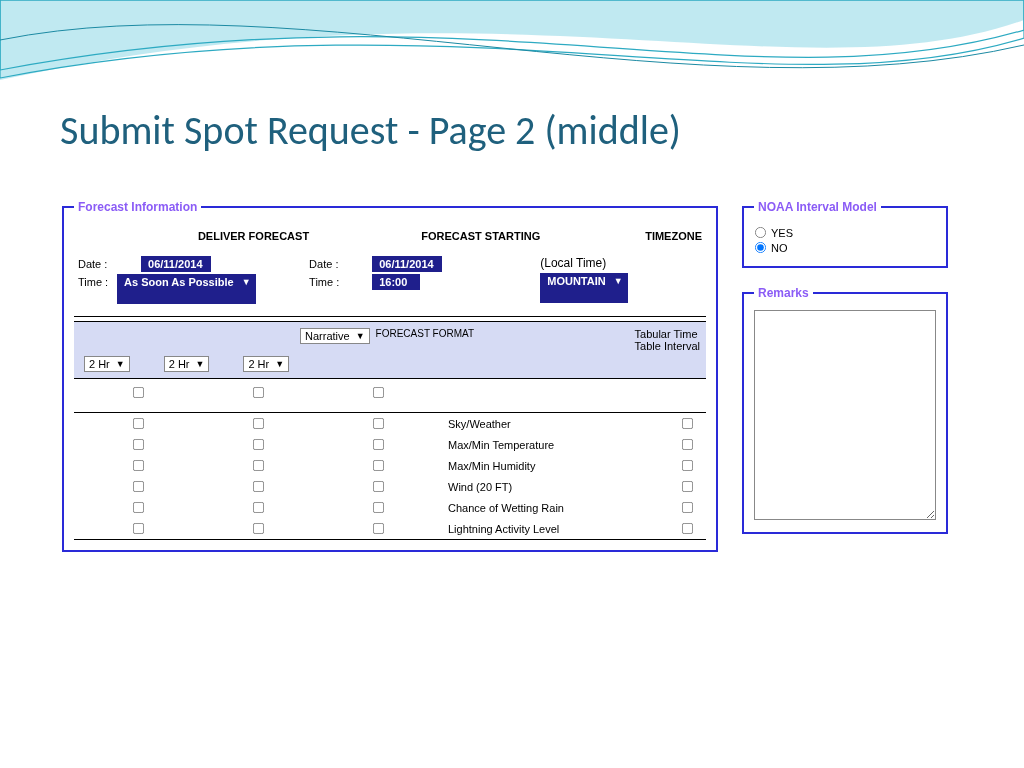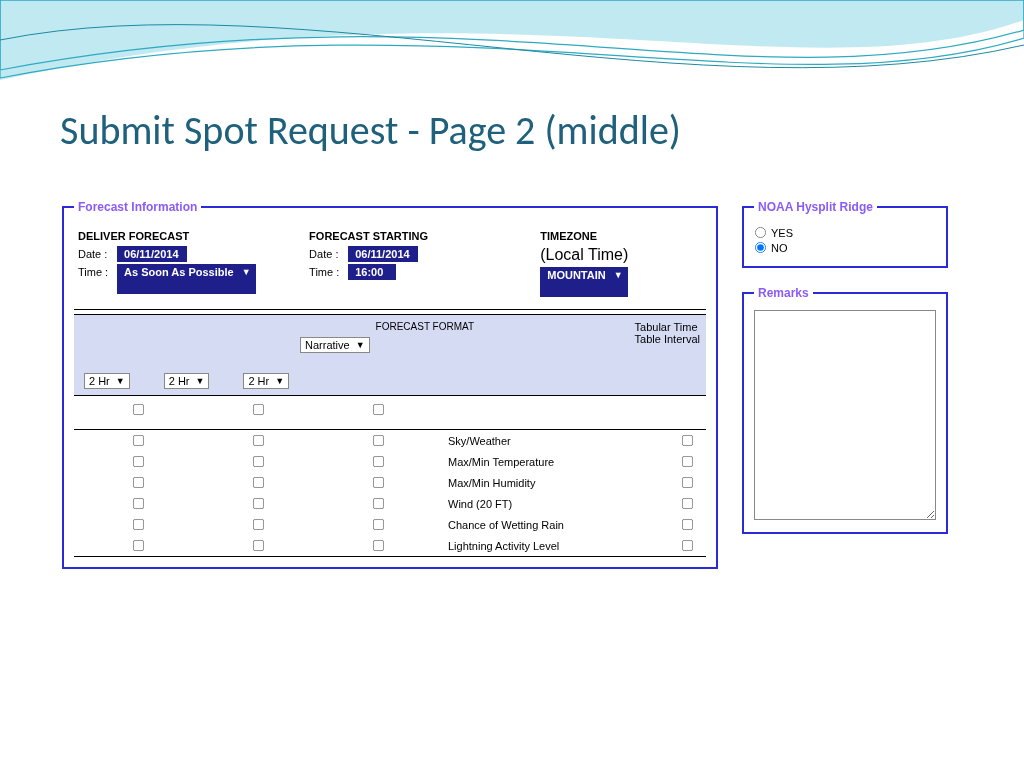--- a/index.html
+++ b/index.html
@@ -49,35 +49,37 @@
   .fc-top {
     display: flex;
     padding: 6px 4px 10px 4px;
     border-bottom: 1px solid #000;
     margin-bottom: 4px;
   }
   .fc-col { flex: 1; }
   .sec-head {
     font-weight: bold;
     font-size: 11px;
-    margin-bottom: 4px;
-  }
-  .sub-note { font-size: 16px; }
+    margin-bottom: 14px;
+    text-align: right;
+  }
+  .sub-note { font-size: 12px; }
   .field-row { margin: 2px 0; font-size: 11px; }
   .field-row span.label { display: inline-block; width: 36px; }
   .val-input {
     display: inline-block;
     background: #1f1f8c;
     color: #fff;
     font-weight: bold;
     padding: 1px 6px;
     font-size: 11px;
     border: 1px solid #1f1f8c;
     min-width: 70px;
     text-align: left;
+    margin-left: 24px;
   }
   .val-select {
     display: inline-flex;
     align-items: center;
     background: #1f1f8c;
     color: #fff;
     font-weight: bold;
     padding: 1px 4px 15px 6px;
     font-size: 11px;
     border: 1px solid #1f1f8c;
@@ -92,21 +94,20 @@
   }
   .format-bar-inner { display: flex; align-items: flex-start; }
   .sel-light {
     display: inline-flex;
     align-items: center;
     background: #fff;
     border: 1px solid #888;
     padding: 1px 4px;
     font-size: 11px;
     gap: 6px;
-    margin-top: 16px;
   }
   .sel-light .arrow { font-size: 9px; }
   .format-label { font-weight: normal; font-size: 10px; margin-left: 6px; }
   .tabular-text { font-size: 11px; margin-left: 30px; }
   .period-row {
     display: flex;
     padding: 6px 4px 2px 4px;
   }
   .pcol { width: 120px; font-weight: bold; font-size: 11px; }
   .check-grid {
@@ -279,21 +280,21 @@
           <div class="cg-cell"><input type="checkbox" style=""></div>
           <div class="cg-label">Lightning Activity Level</div>
           <div class="cg-extra"><input type="checkbox" style=""></div>
         </div>
       </div>
     </fieldset>
   </div>
 
   <div class="right-col">
     <fieldset class="box">
-      <legend>NOAA Hysplit Ridge</legend>
+      <legend>NOAA Interval Model</legend>
       <div class="radio-row">
         <input type="radio" name="hy" style="">
         <span>YES</span>
       </div>
       <div class="radio-row">
         <input type="radio" name="hy" checked="" style="">
         <span>NO</span>
       </div>
     </fieldset>
 

